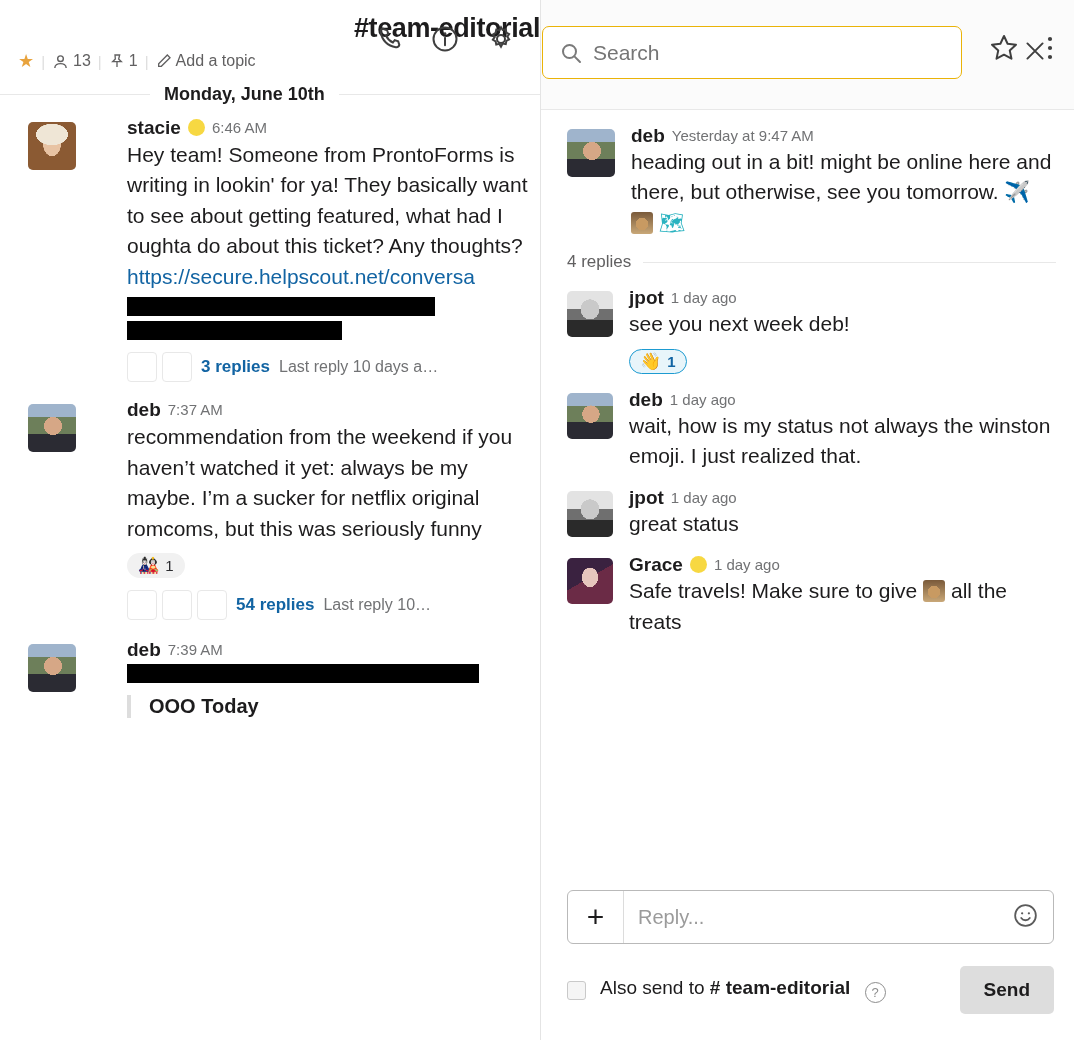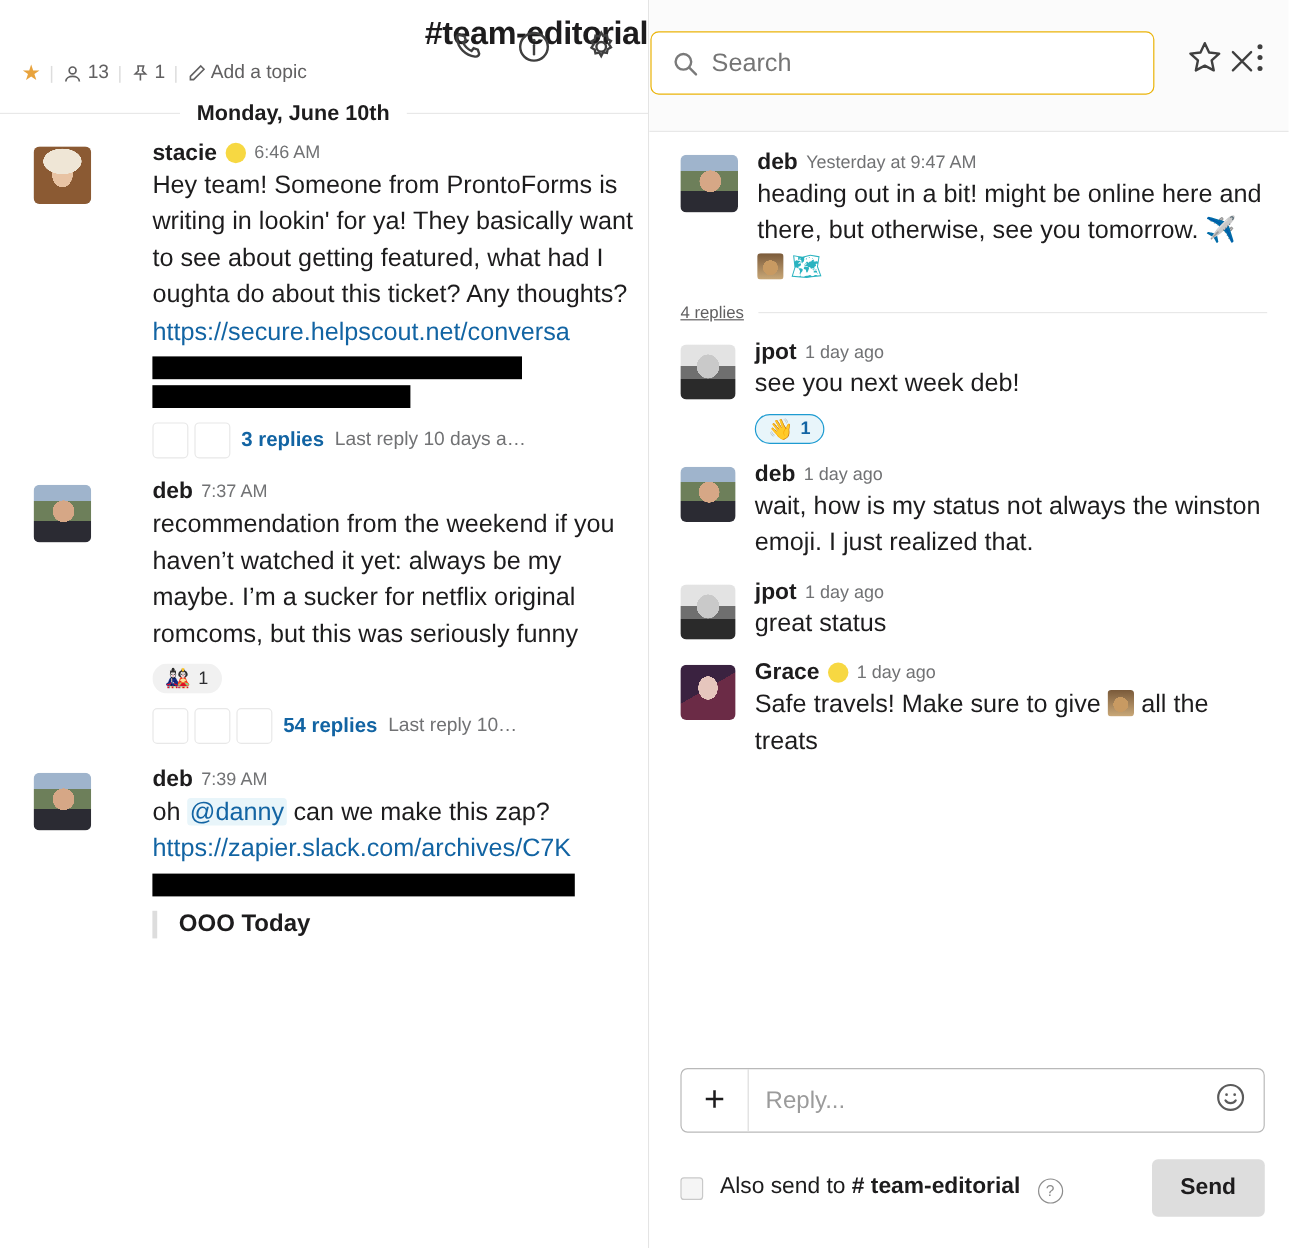--- a/index.html
+++ b/index.html
@@ -134,21 +134,21 @@
     margin-right: 16px; margin-top: 3px; overflow: hidden;
   }
   .t-msg.reply .avatar { width: 46px; height: 46px; flex: 0 0 46px; }
   .t-msg .body { flex: 1; min-width: 0; }
   .t-text { font-size: 21px; line-height: 1.45; color: #1d1c1d; margin-top: 2px; }
 
   .replies-bar {
     display: flex; align-items: center; gap: 12px;
     padding: 14px 18px 0 26px;
   }
-  .replies-bar .lbl { font-size: 14px; color: #616061; white-space: nowrap; text-decoration: underline; }
+  .replies-bar .lbl { font-size: 17px; color: #616061; white-space: nowrap; }
   .replies-bar .ln { flex: 1; height: 1px; background: #e8e8e8; }
 
   .inline-emoji {
     width: 22px; height: 22px; border-radius: 3px;
     display: inline-block; vertical-align: -4px; overflow: hidden;
   }
 
   
   .composer { position: absolute; left: 26px; top: 890px; width: 487px; }
   .composer-box {
@@ -337,24 +337,20 @@
 
       <div class="msg" style="margin-top:20px">
         <div class="avatar">
             <div class="av av-deb"></div>
           </div>
         <div class="body">
           <div class="msg-head">
             <span class="msg-author">deb</span>
             <span class="msg-time">7:39 AM</span>
           </div>
-          <div class="msg-text">
-            <span>oh </span><span class="mention">@danny</span><span> can we make this zap?</span>
-            <span class="lnk">https://zapier.slack.com/archives/C7K</span>
-          </div>
           <div class="redact" style="width:352px"></div>
           <div class="quote-block">
             <div class="quote-title">OOO Today</div>
           </div>
         </div>
       </div>
 
     </div>
   </div>
 

